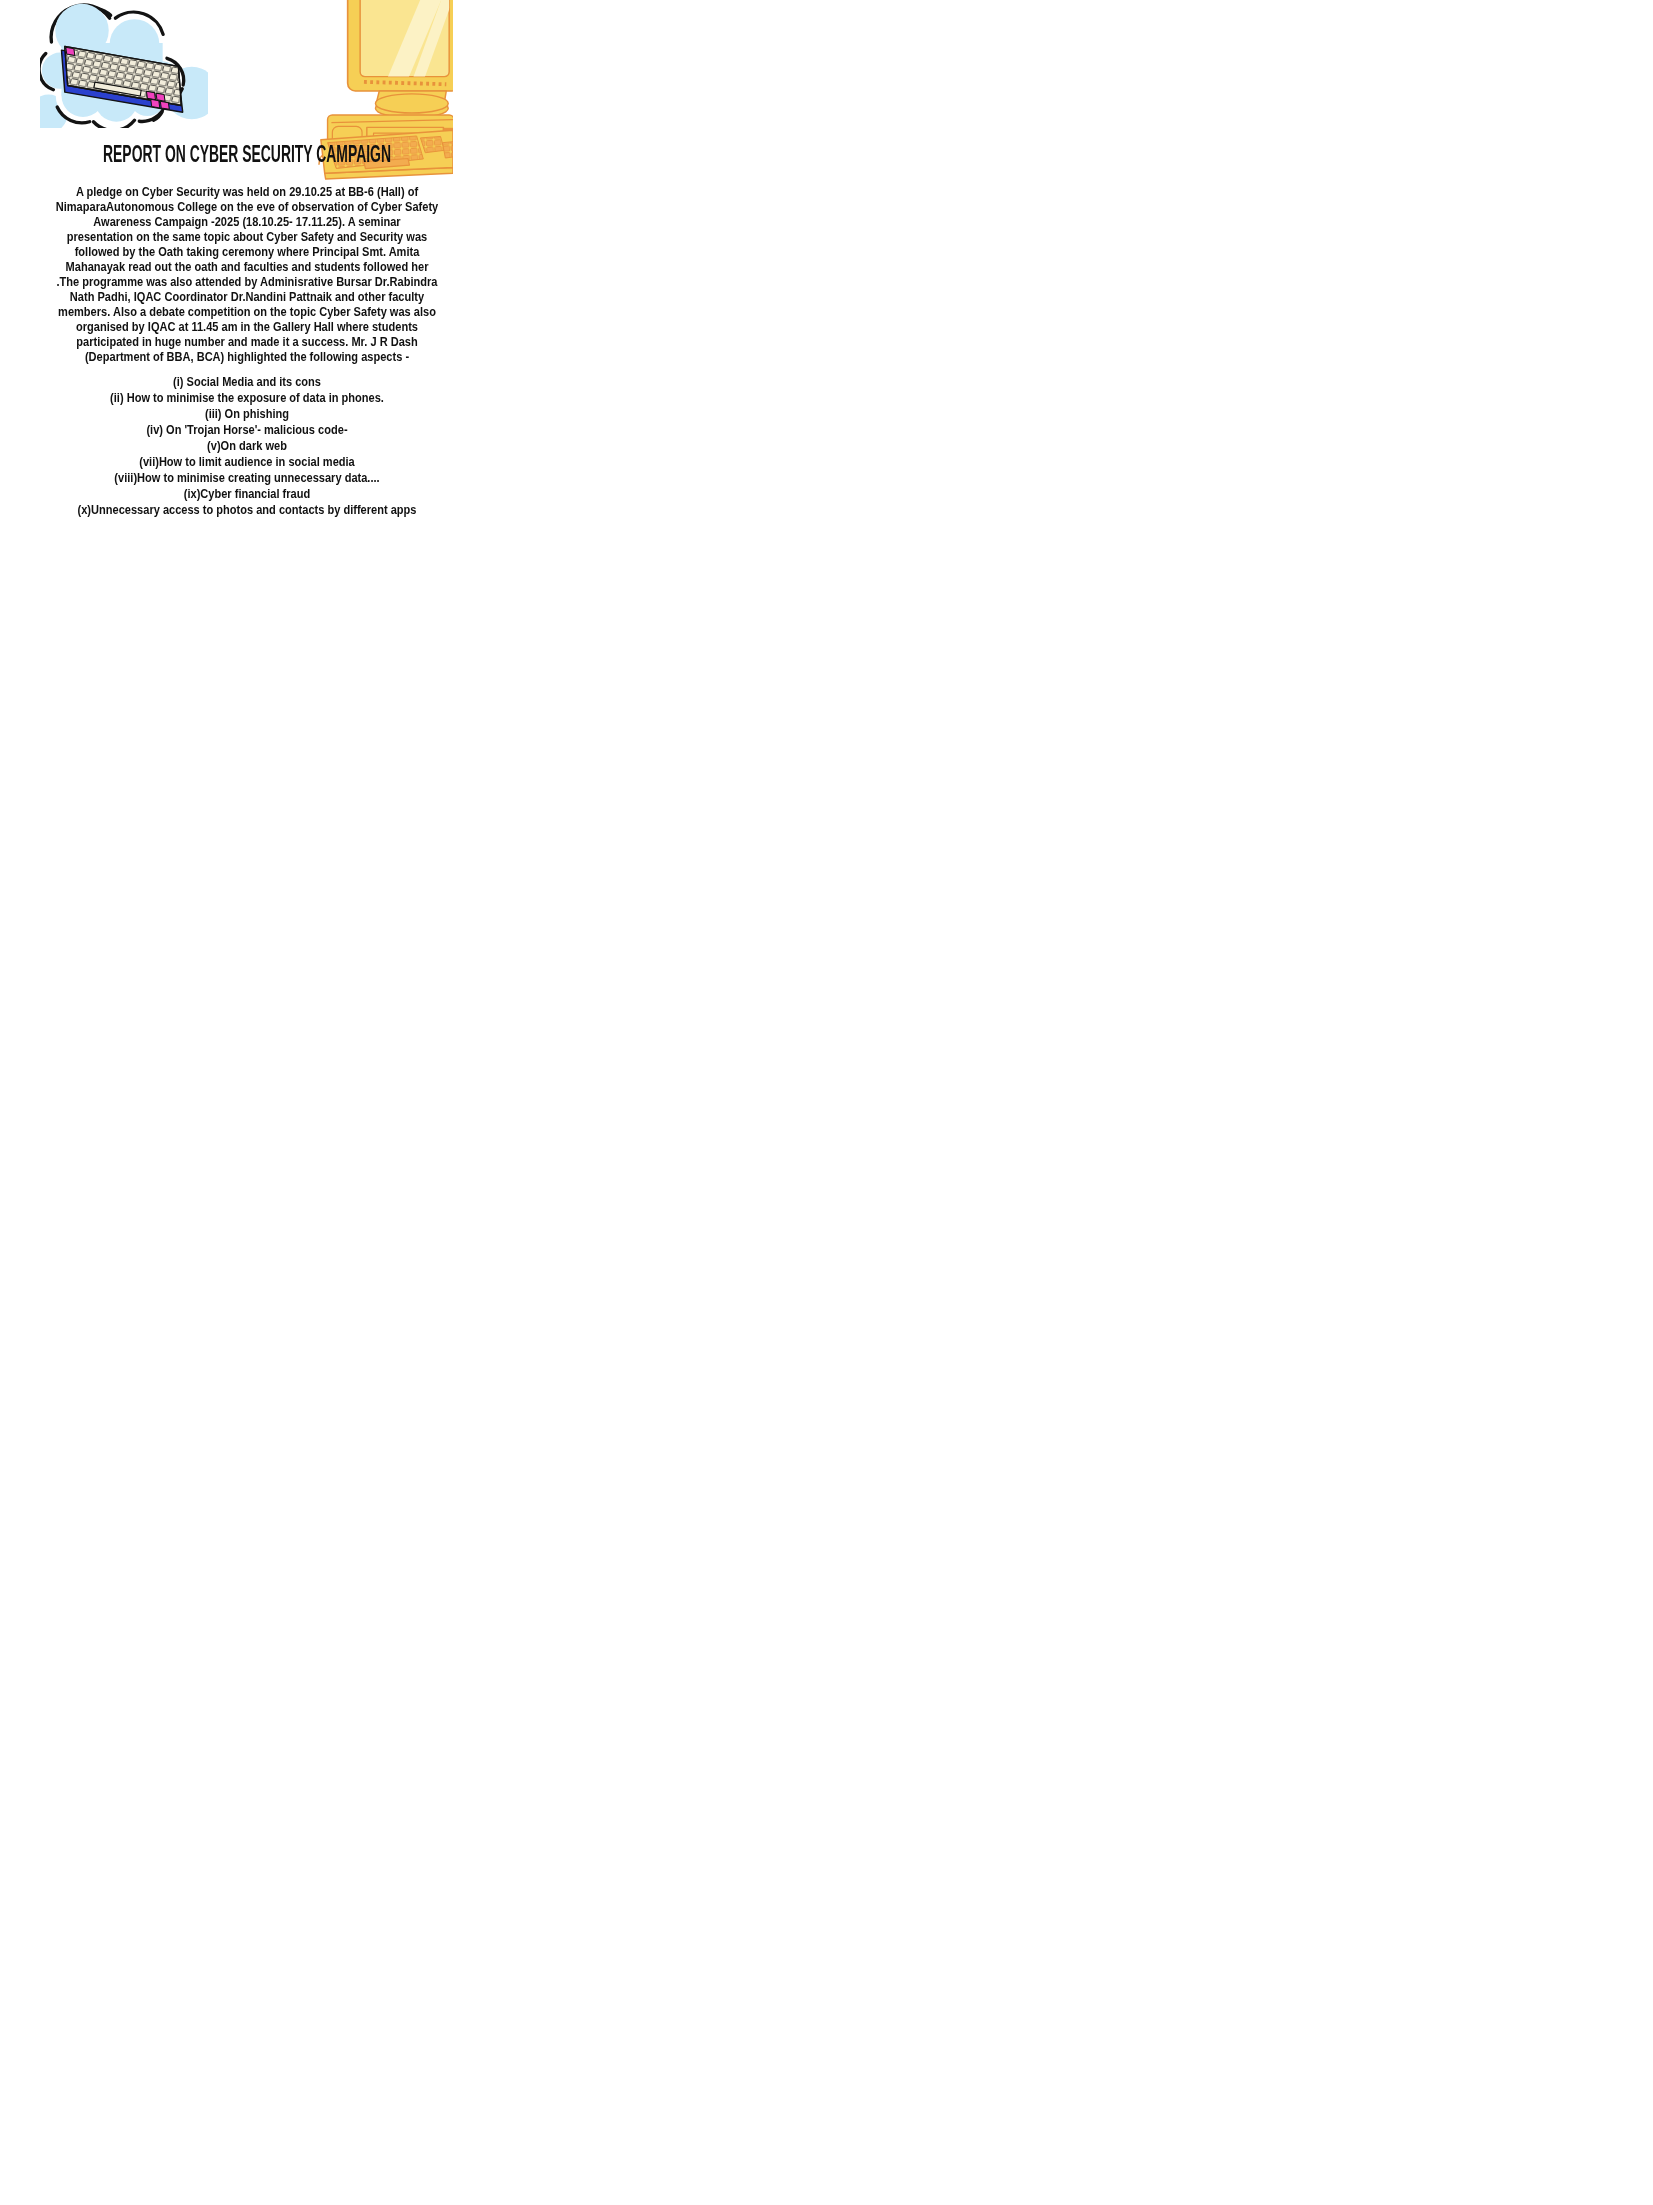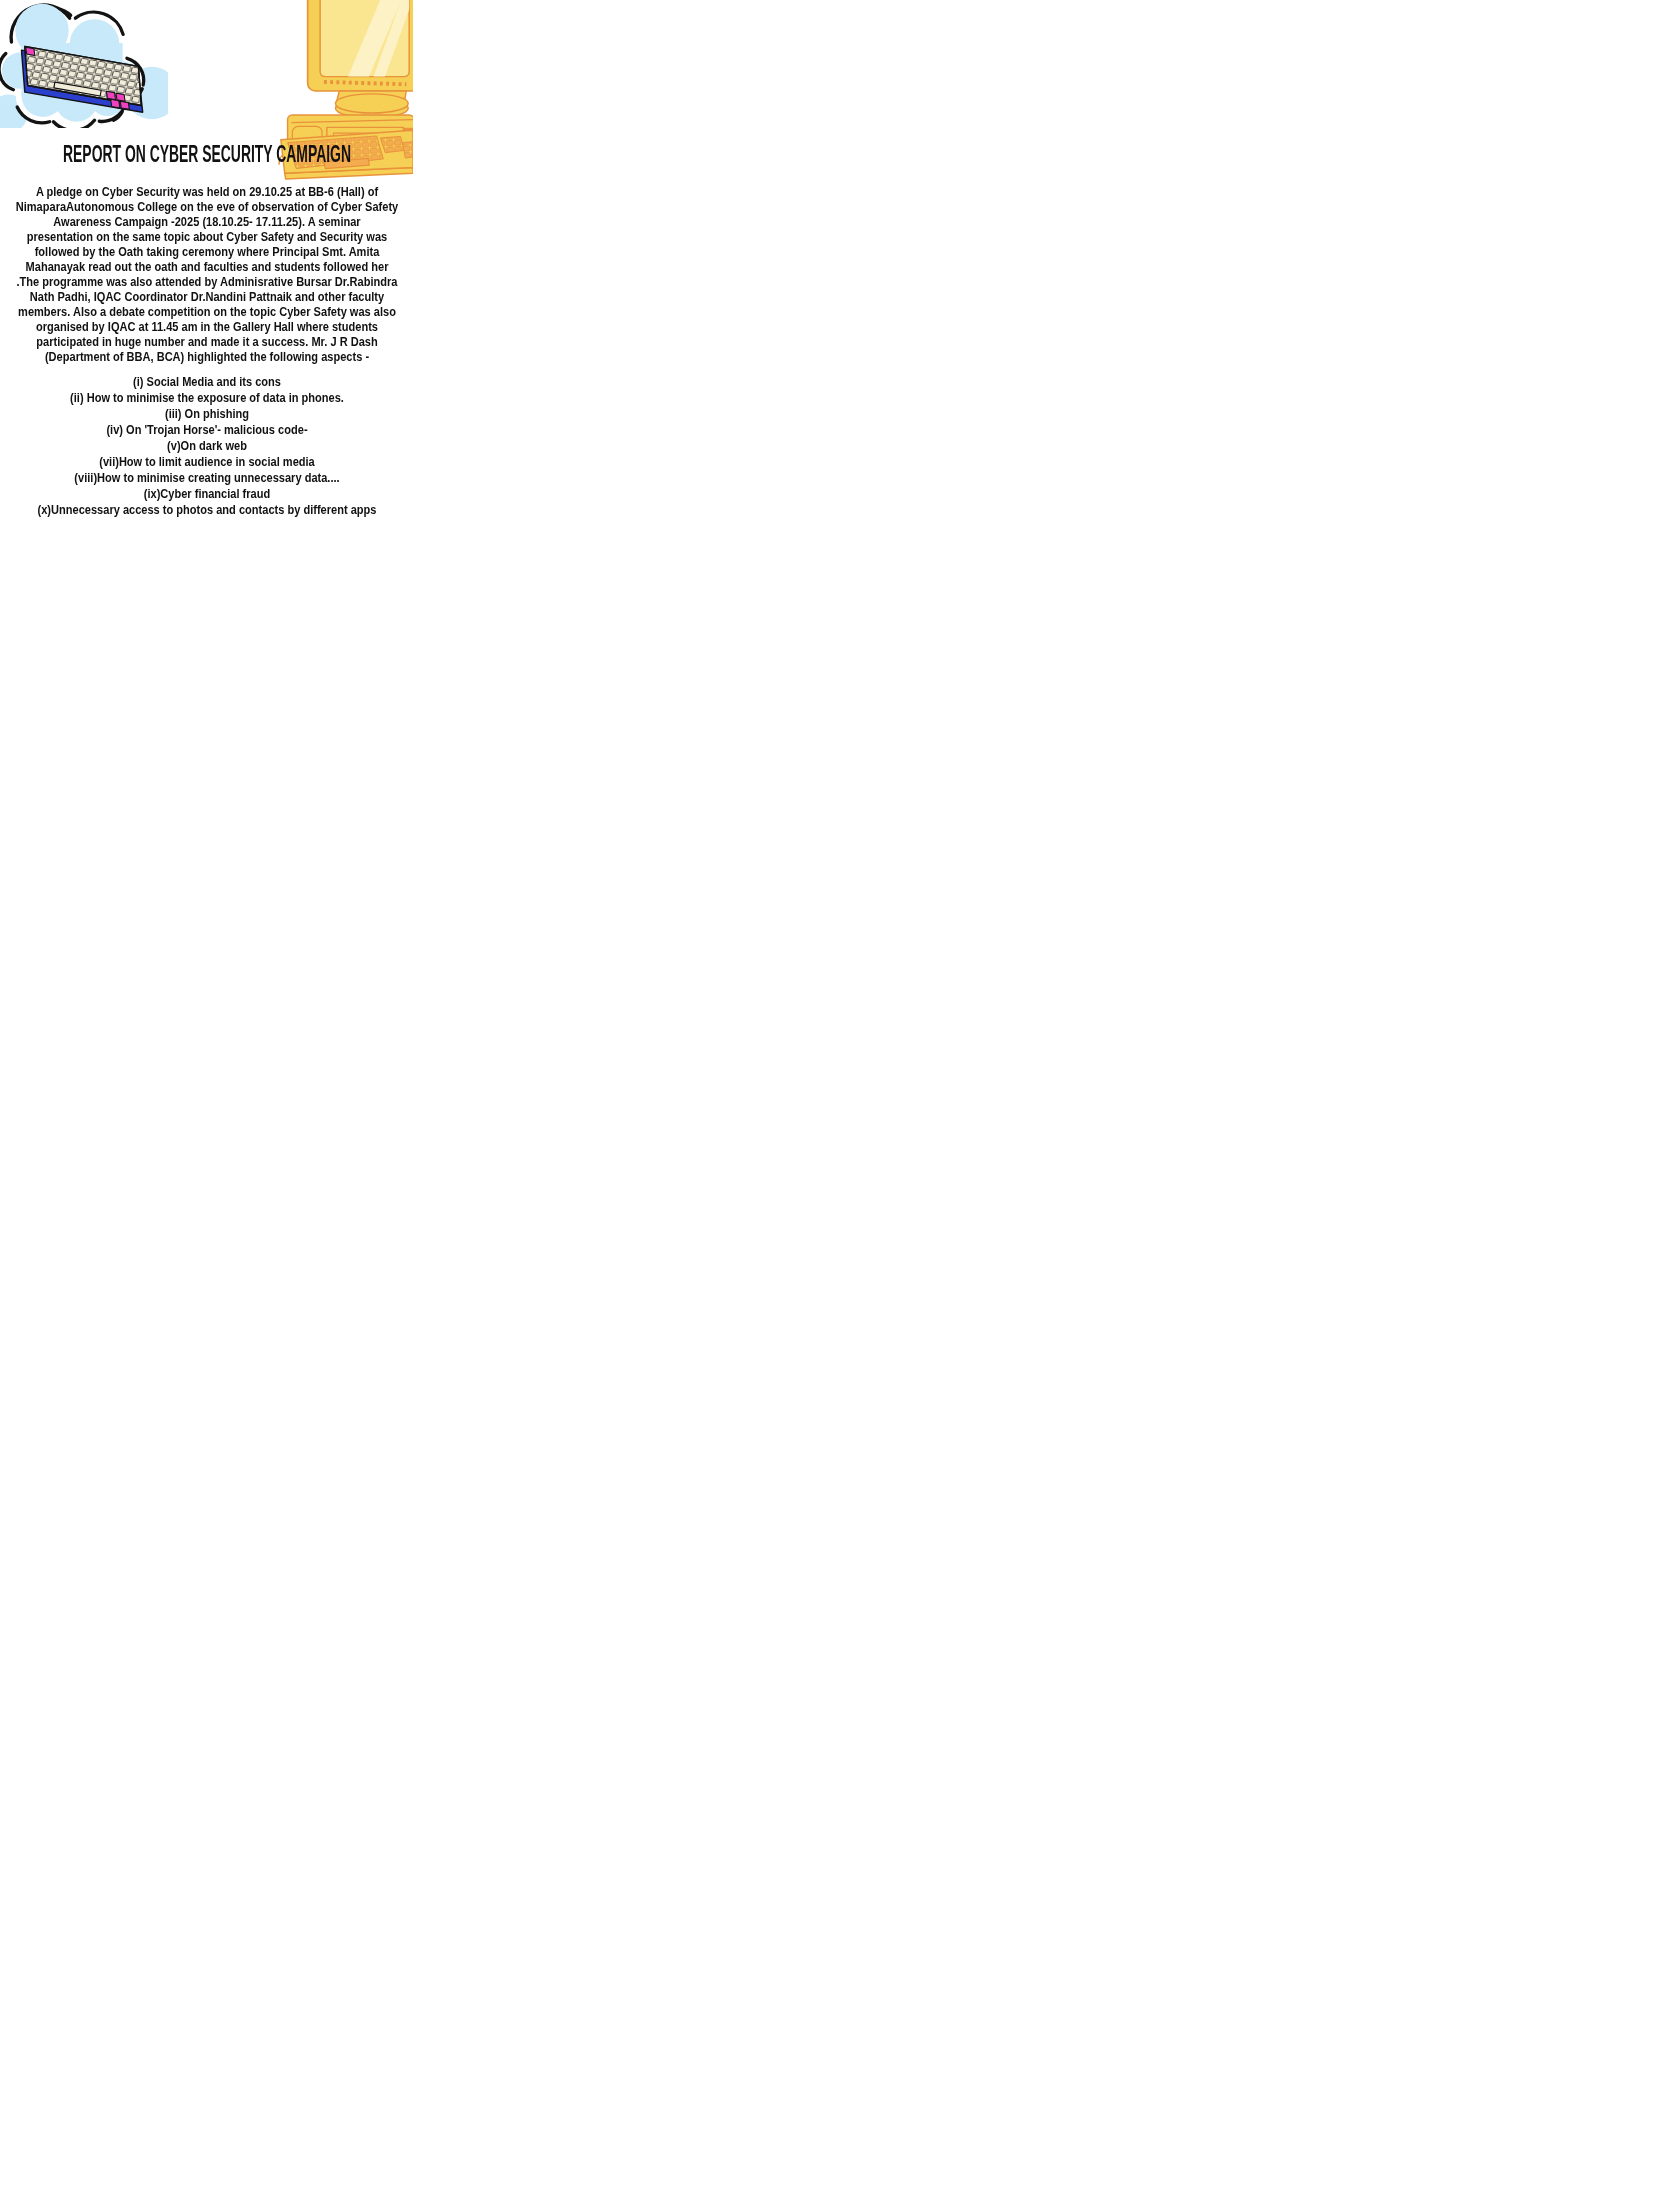--- a/index.html
+++ b/index.html
@@ -12,21 +12,21 @@
     --comp-yellow:#F6CF55;
     --comp-orange:#E8923B;
     --screen:#FAE591;
     --stripe:#FCF2C5;
     --comp-key:#F3AC4F;
     --recess:#EC9440;
   }
   html,body{margin:0;padding:0;background:#ffffff;overflow:hidden;}
   #page{
     position:relative;width:413px;height:551px;background:#ffffff;
-    font-family:"Liberation Sans", sans-serif;color:var(--ink);overflow:hidden;
+    font-family:"Liberation Sans", sans-serif;color:var(--ink);overflow:hidden;margin-left:40px;
   }
   .illu{position:absolute;}
   #cloud-illu{left:0;top:0;}
   #computer-illu{right:0;top:0;}
   .title-wrap{
     position:absolute;left:-176px;top:140px;width:766px;
     text-align:center;white-space:nowrap;
     font-weight:bold;font-size:24px;line-height:27px;
     transform:scaleX(0.58);transform-origin:383px 0;
     color:var(--ink);z-index:5;

